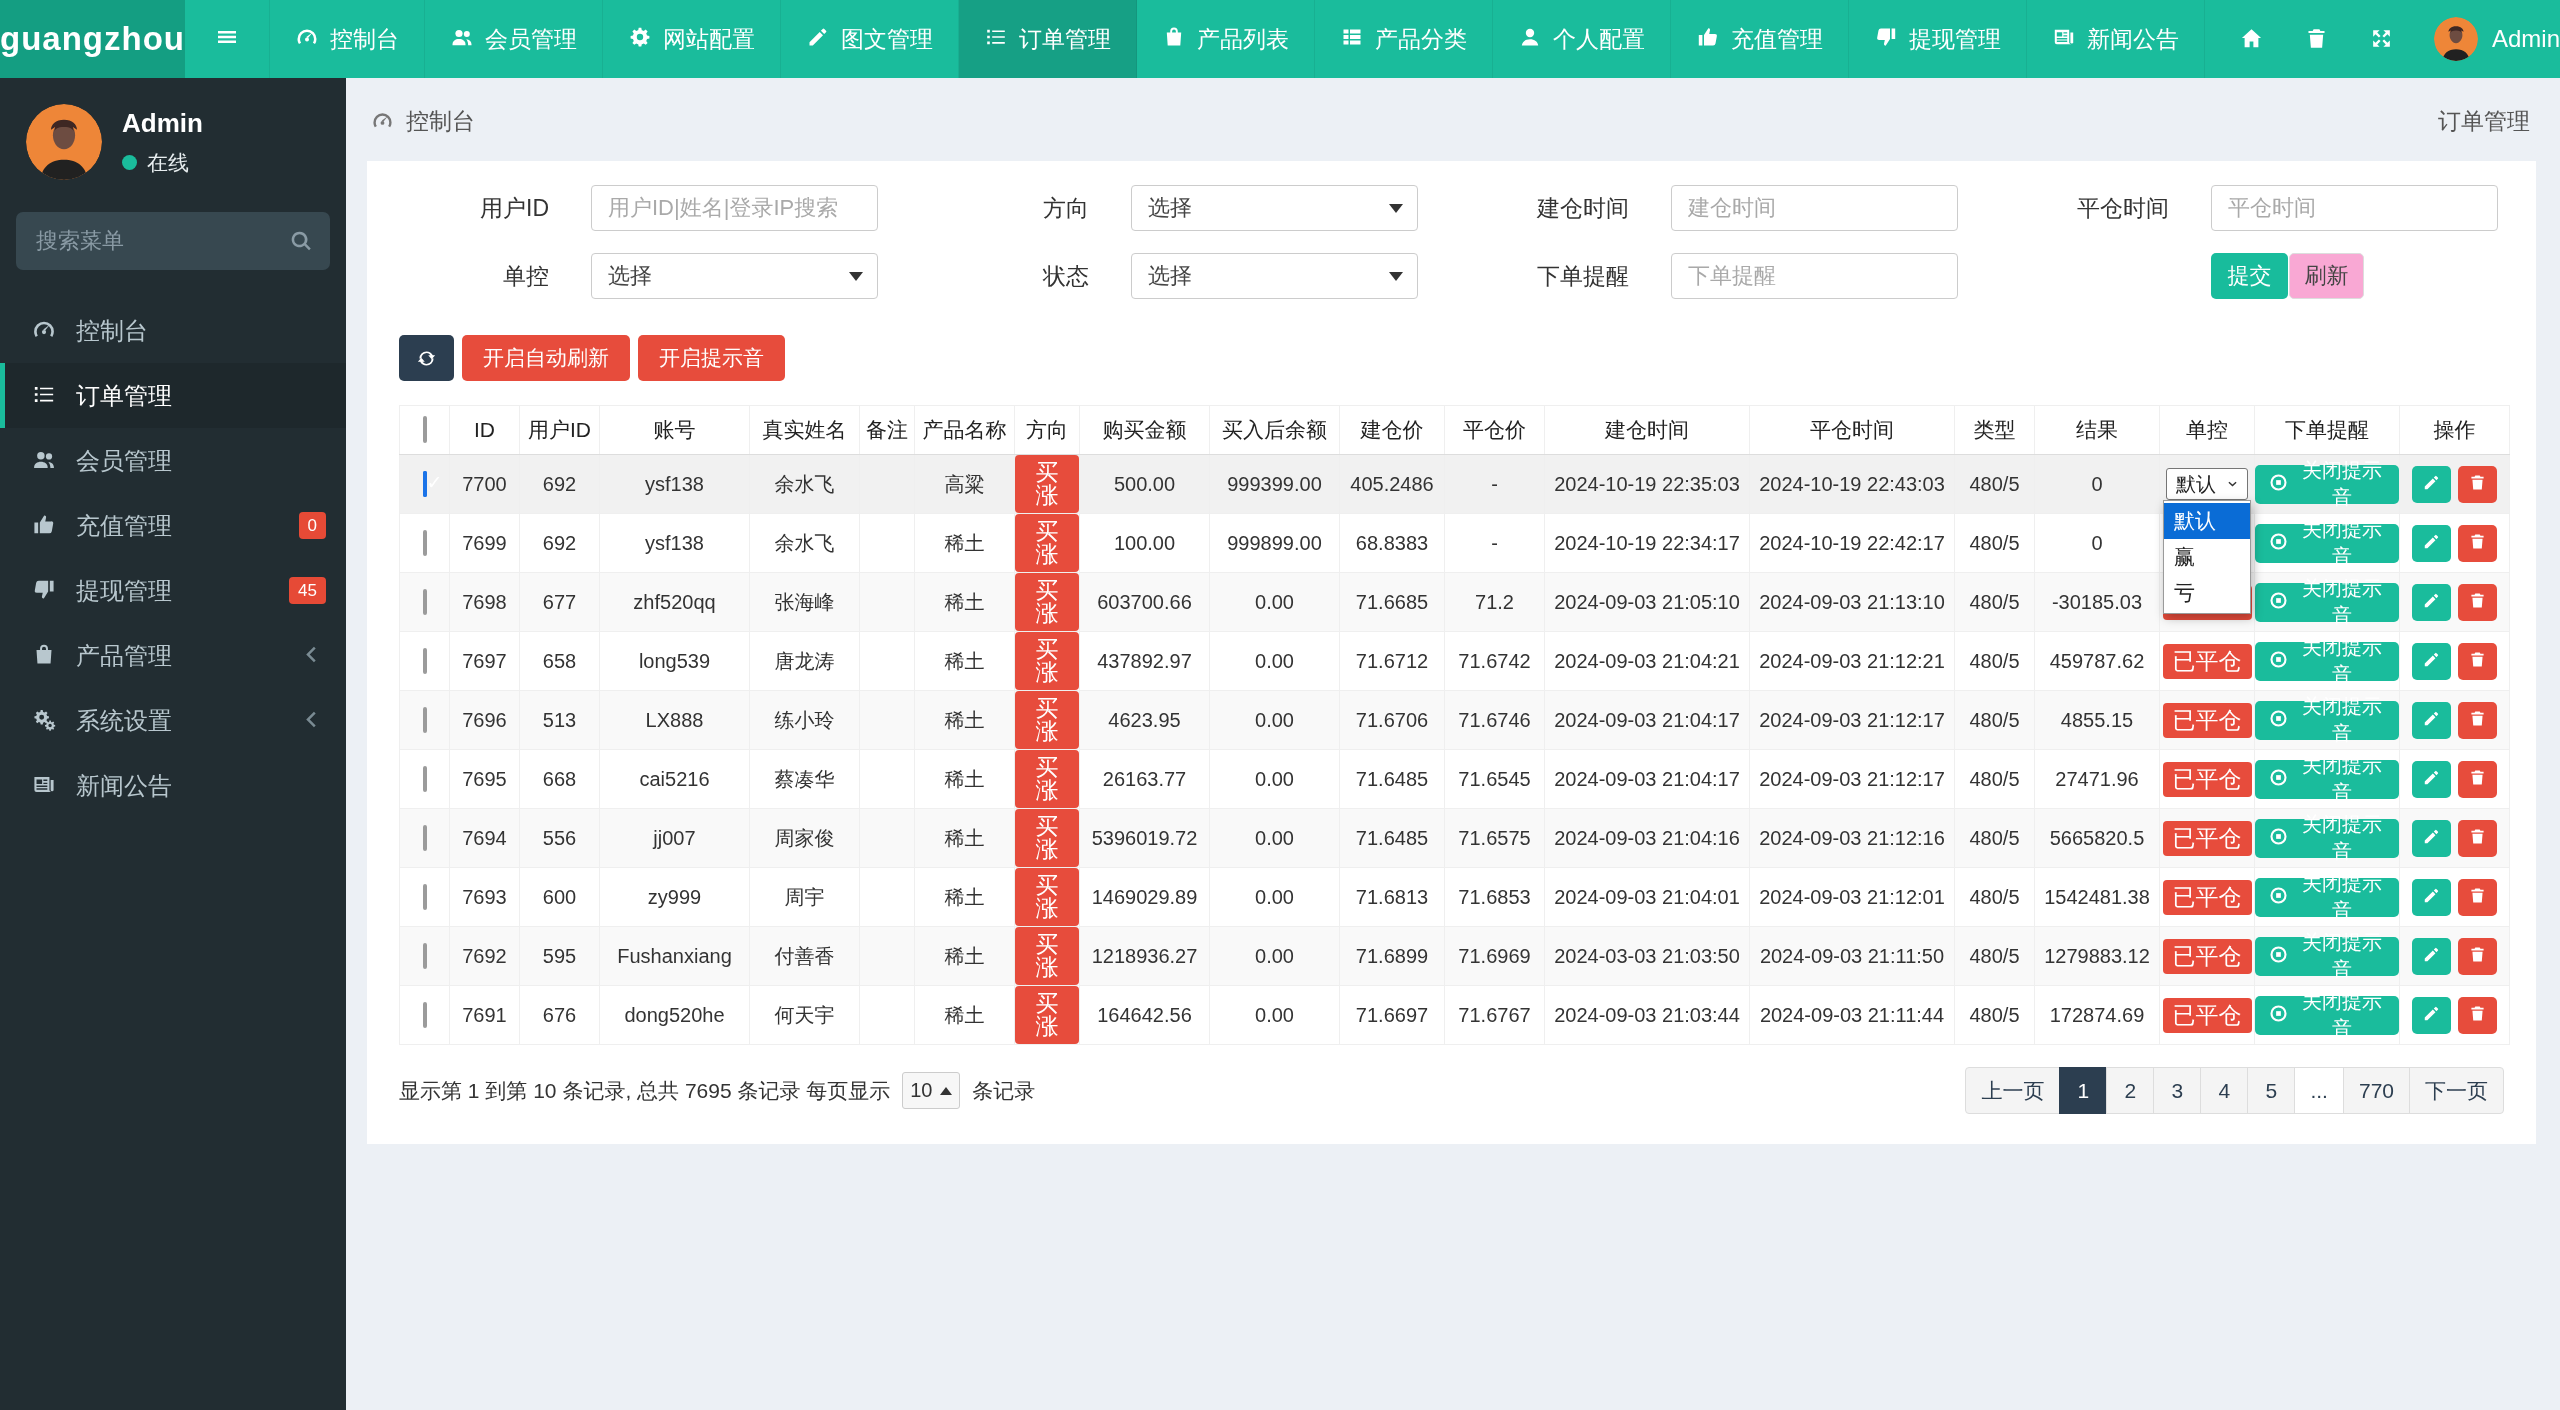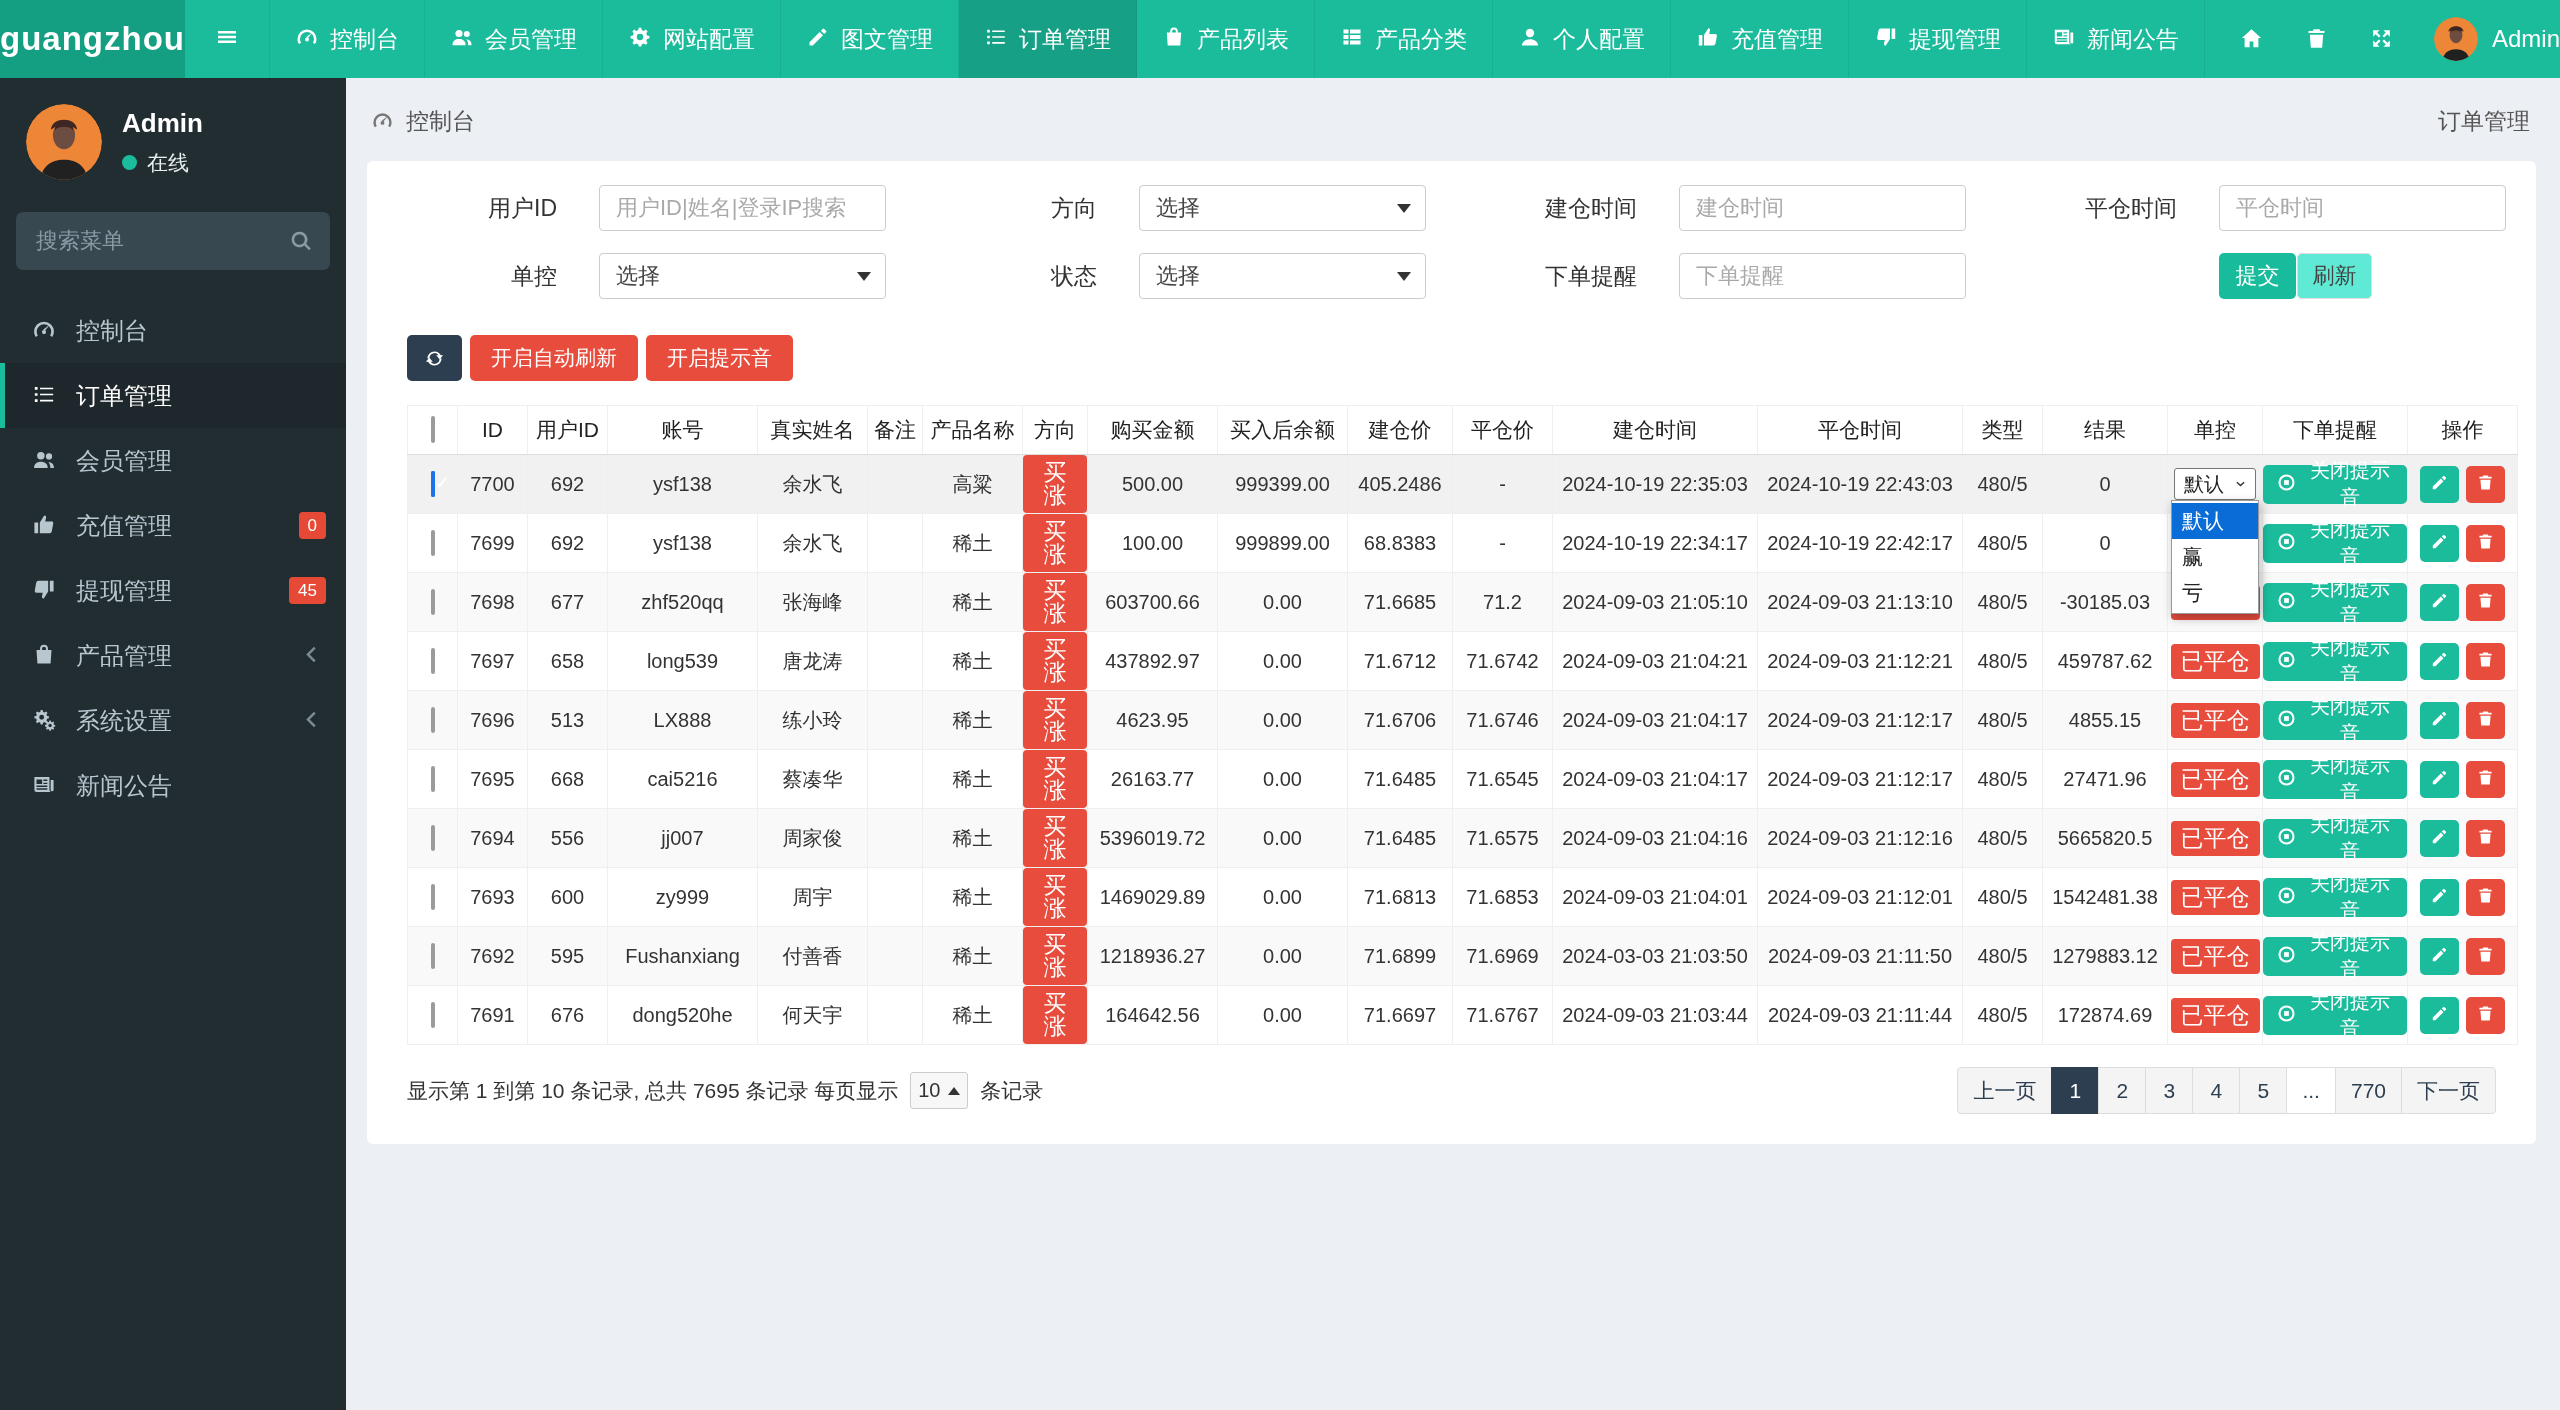--- a/index.html
+++ b/index.html
@@ -40,35 +40,35 @@
   .side-badge { margin-left:auto; background:#e64a36; color:#fff; font-size:17px; line-height:1;
     padding:5px 9px; border-radius:4px; }
   .side-caret { margin-left:auto; color:#7a8b93; font-size:19px; }
 
   
   .content { margin-left:346px; height:1332px; }
   .content-head { display:flex; justify-content:space-between; align-items:center;
     padding:28px 30px 24px 25px; font-size:23px; color:#555; }
   .crumb { display:flex; align-items:center; gap:12px; }
   .crumb .ic { color:#777; font-size:23px; }
-  .panel { margin:0 24px 0 21px; background:#fff; border-radius:6px; padding:24px 40px 30px; min-height:950px; }
+  .panel { margin:0 24px 0 21px; background:#fff; border-radius:0; padding:24px 32px 30px; min-height:950px; }
 
   
   .frow { display:grid; grid-template-columns:540px 540px 540px 1fr; margin-bottom:22px; align-items:center; }
   .fgroup { display:flex; align-items:center; }
   .flabel { width:192px; text-align:right; padding-right:42px; font-size:23px; color:#333; flex:none; }
   .fctl { width:287px; height:46px; flex:none; }
   input.fctl { border:1px solid #ccc; border-radius:4px; padding:0 16px; font-size:22px; color:#6d28d9; outline:none; }
   input.fctl::placeholder { color:#a9a9a9; }
   .fselect { border:1px solid #ccc; border-radius:4px; background:#fff; display:flex; align-items:center;
     justify-content:space-between; padding:0 14px 0 16px; font-size:22px; color:#444; cursor:pointer; }
   .fselect .tri { width:0; height:0; border-left:7px solid transparent; border-right:7px solid transparent; border-top:9px solid #333; }
   .fbuttons { display:flex; gap:1px; padding-left:192px; }
   .btn-submit { width:77px; height:46px; background:#18bc9c; border:none; border-radius:5px; color:#fff; font-size:22px; cursor:pointer; }
-  .btn-refresh { width:75px; height:46px; background:#5eead4; border:1px solid #ddd; border-radius:5px; color:#444; font-size:22px; cursor:pointer; }
+  .btn-refresh { width:75px; height:46px; background:#f9a8d4; border:1px solid #ddd; border-radius:5px; color:#444; font-size:22px; cursor:pointer; }
 
   
   .toolbar { display:flex; gap:8px; margin:36px 0 24px; }
   .btn-dark { width:55px; height:46px; background:#2c3e50; border:none; border-radius:5px; color:#fff;
     font-size:23px; display:flex; align-items:center; justify-content:center; cursor:pointer; }
   .btn-red { height:46px; background:#e74c3c; border:none; border-radius:5px; color:#fff; font-size:21px; padding:0 21px; cursor:pointer; }
 
   
   table { width:100%; border-collapse:collapse; table-layout:fixed; }
   th, td { border:1px solid #efefef; text-align:center; overflow:hidden; }

